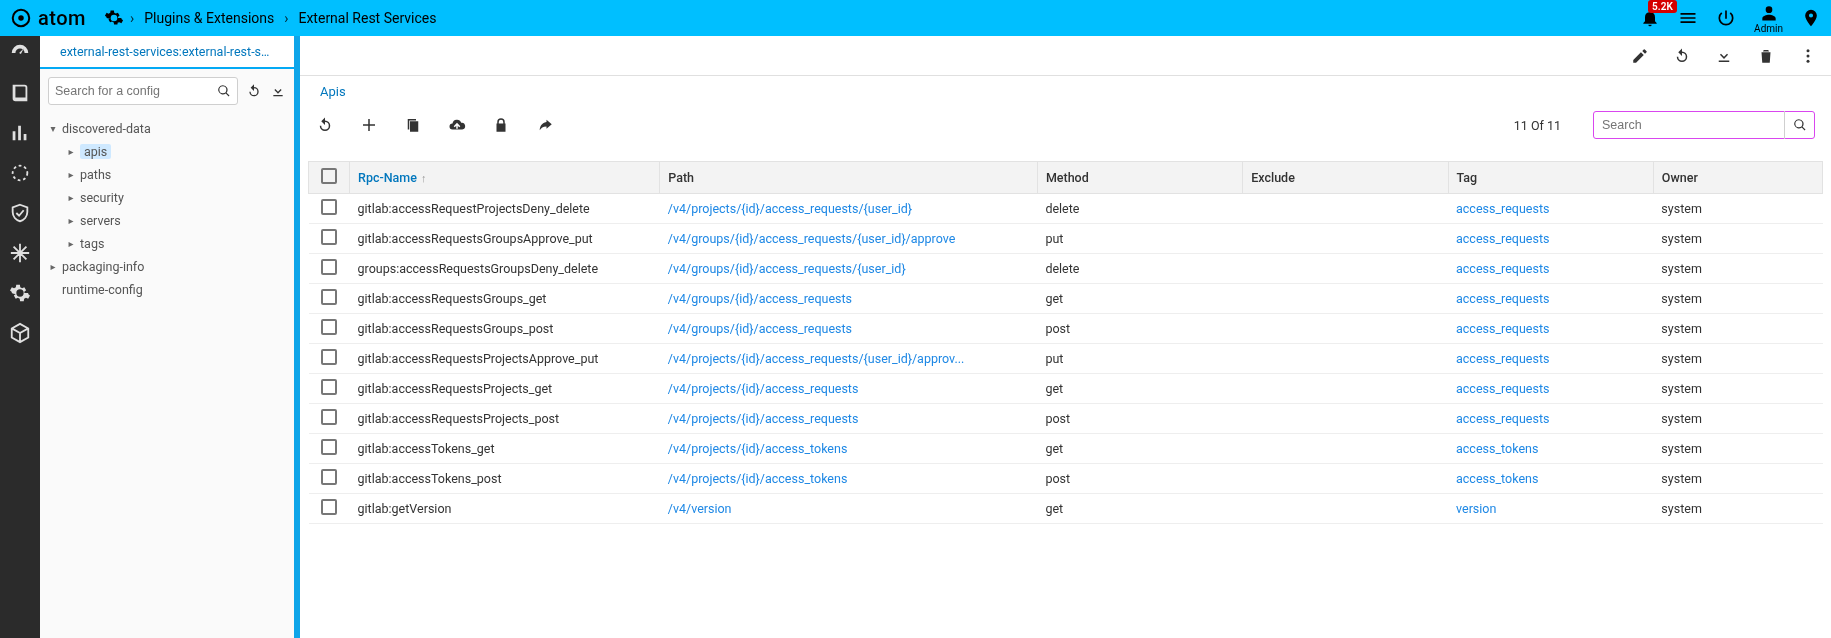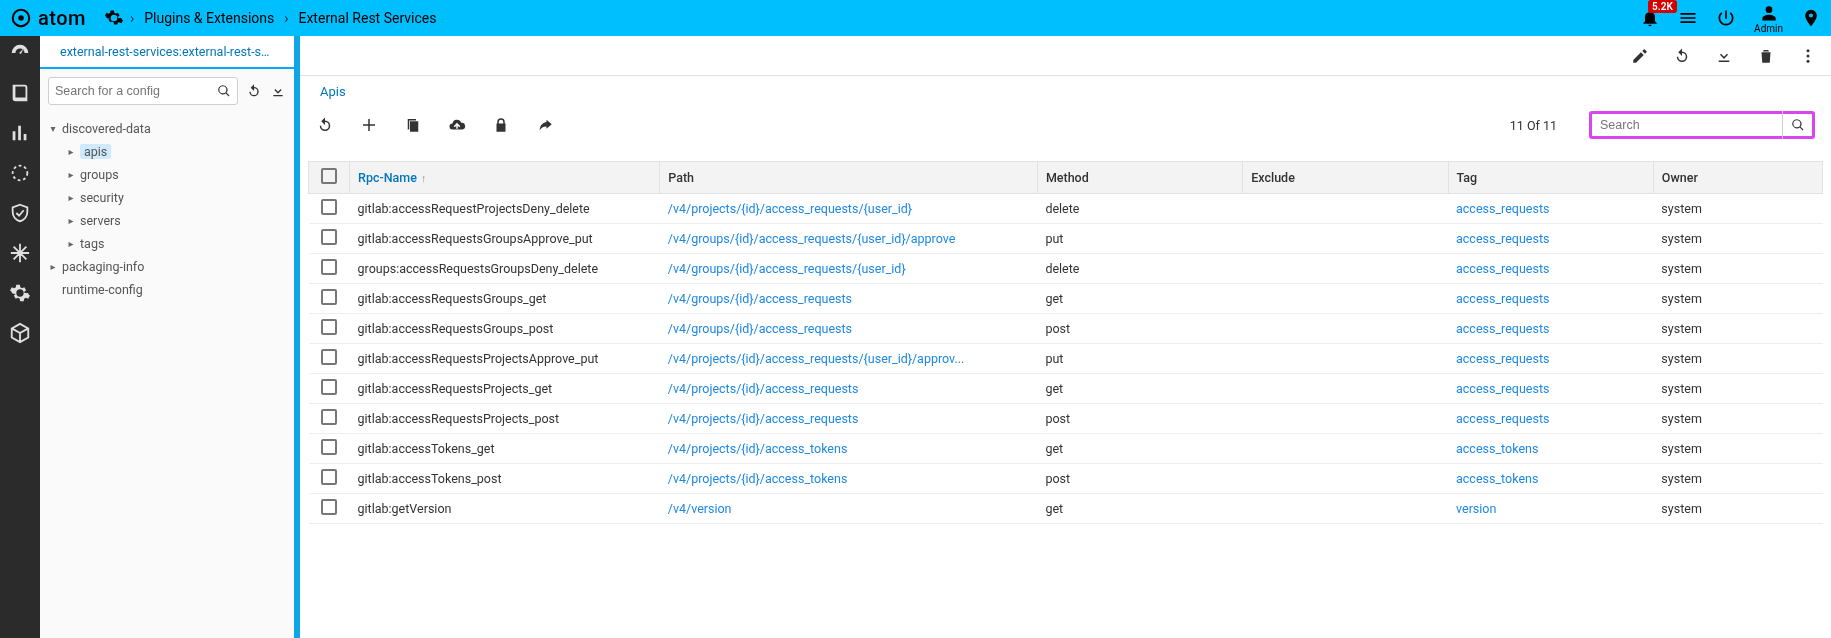--- a/index.html
+++ b/index.html
@@ -83,21 +83,21 @@
     padding: 8px 20px; color: #0277bd; font-size: 13px;
   }
   .toolbar {
     display: flex; align-items: center; gap: 26px; padding: 4px 16px 10px 16px;
   }
   .toolbar .ti { width: 18px; height: 18px; }
   .toolbar .grow { flex: 1; }
   .count { font-size: 12.5px; color: #333; margin-right: 6px; white-space: nowrap; }
   .tbl-search {
     display: flex; align-items: center;
-    border: 3px solid #d946ef; border-radius: 3px; height: 28px;
+    border: 1px solid #d946ef; border-radius: 3px; height: 28px;
   }
   .tbl-search input { border: none; outline: none; padding: 0 8px; font-size: 12.5px; width: 190px; }
   .tbl-search .sbtn { width: 30px; height: 28px; display: flex; align-items: center; justify-content: center; border-left: 1px solid #cfcfcf; }
 
   
   .grid { flex: 1; overflow: auto; padding: 12px 8px; }
   table { width: 100%; border-collapse: collapse; }
   thead th {
     background: #f3f3f3; text-align: left; font-weight: 500; font-size: 12.5px;
     padding: 6px 8px; border: 1px solid #e2e2e2; color: #333;
@@ -224,21 +224,21 @@
           <span class="caret">▾</span>
           <span>discovered-data</span>
         </div>
       <div class="tree-children">
         <div class="tree-row">
             <span class="caret">▸</span>
             <span class="sel">apis</span>
           </div>
         <div class="tree-row">
             <span class="caret">▸</span>
-            <span>groups</span>
+            <span>paths</span>
           </div>
         <div class="tree-row">
             <span class="caret">▸</span>
             <span>security</span>
           </div>
         <div class="tree-row">
             <span class="caret">▸</span>
             <span>servers</span>
           </div>
         <div class="tree-row">

